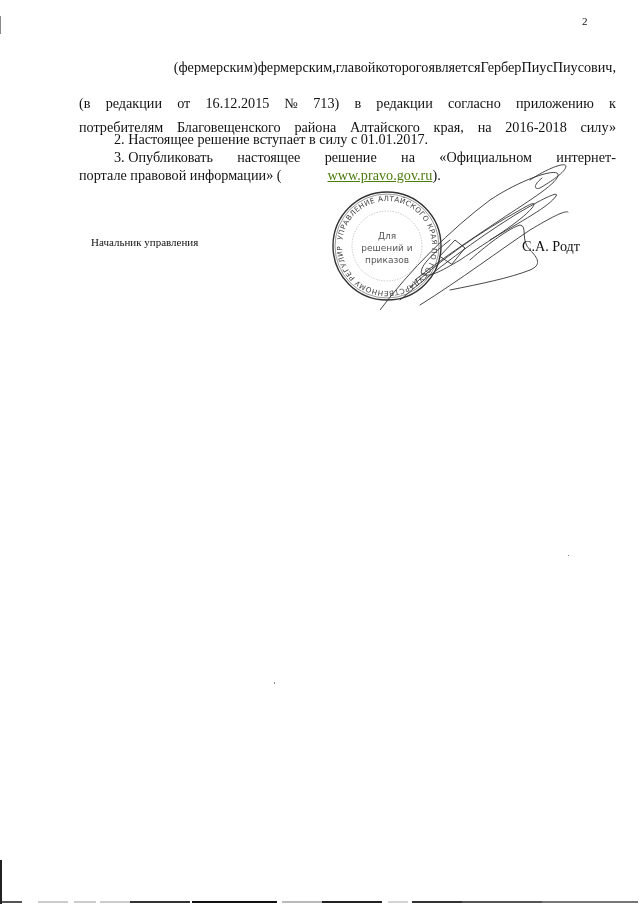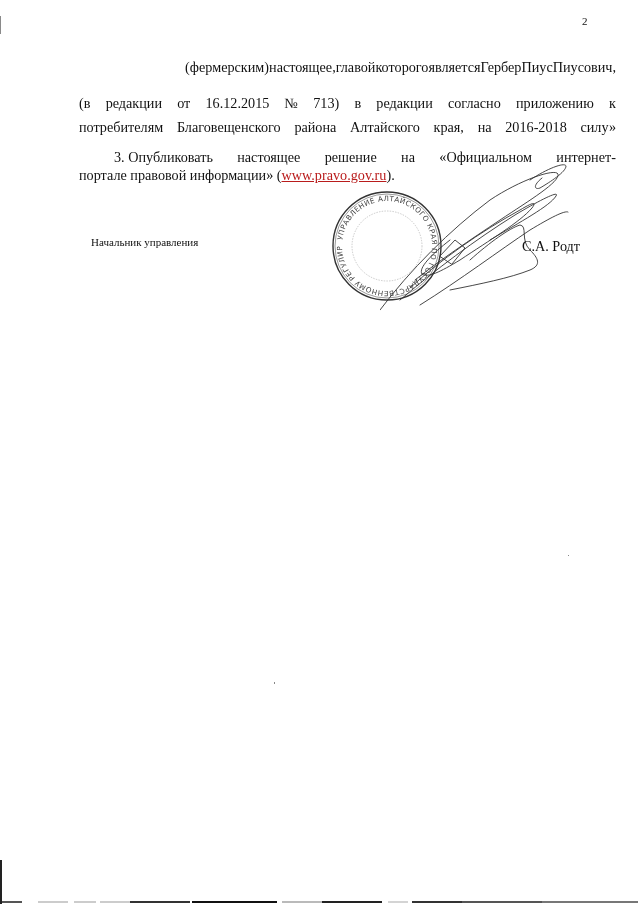--- a/index.html
+++ b/index.html
@@ -46,21 +46,22 @@
       width: 537px;
       font-size: 14.2px;
       line-height: 17px;
       white-space: nowrap;
       display: flex;
       justify-content: space-between;
     }
     .indent { left: 114px; }
     .link {
       text-decoration: underline;
-      color: #b91c1c;
+      color: #4d7c0f;
+      margin-left: 46px;
     }
     .signature-title {
       position: absolute;
       left: 91px; top: 234px;
       font-size: 11px;
       line-height: 17px;
     }
     .signatory-name {
       position: absolute;
       left: 522px; top: 238px;
@@ -108,21 +109,21 @@
 <body>
 
 <div class="page">
 
   <div class="left-edge"></div>
 
   <div class="page-number">2</div>
 
   <div class="justify-line" style="top:59px;justify-content:flex-end;">
     <span>(фермерским)</span>
-    <span>настоящее,</span>
+    <span>фермерским,</span>
     <span>главой</span>
     <span>которого</span>
     <span>является</span>
     <span>Гербер</span>
     <span>Пиус</span>
     <span>Пиусович,</span>
   </div>
   <div class="justify-line" style="top:77px;margin-top:42px;">
     <span>потребителям</span>
     <span>Благовещенского</span>
@@ -140,20 +141,21 @@
     <span>16.12.2015</span>
     <span>№</span>
     <span>713)</span>
     <span>в</span>
     <span>редакции</span>
     <span>согласно</span>
     <span>приложению</span>
     <span>к</span>
   </div>
 
+  <div class="line indent" style="top:131px;">2. Настоящее решение вступает в силу с 01.01.2017.</div>
 
   <div class="justify-line" style="left:114px; width:502px; top:149px;">
     <span>3. Опубликовать</span>
     <span>настоящее</span>
     <span>решение</span>
     <span>на</span>
     <span>«Официальном</span>
     <span>интернет-</span>
   </div>
   <div class="line" style="top:167px;"><span>портале правовой информации» (</span><a class="link">www.pravo.gov.ru</a><span>).</span></div>
@@ -164,20 +166,25 @@
     <defs>
       <path id="stampArc" d="M 56,56 m -45,0 a 45,45 0 1,1 90,0 a 45,45 0 1,1 -90,0"></path>
     </defs>
     <circle cx="56" cy="56" r="54" fill="none" stroke="#333" stroke-width="1.4"></circle>
     <circle cx="56" cy="56" r="52" fill="none" stroke="#555" stroke-width="0.6"></circle>
     <circle cx="56" cy="56" r="35" fill="none" stroke="#999" stroke-width="0.5" stroke-dasharray="1.5,1.2"></circle>
     <text font-family="DejaVu Sans, sans-serif" font-size="7.2" fill="#444" letter-spacing="0.4">
       <textPath href="#stampArc" startOffset="2%">УПРАВЛЕНИЕ АЛТАЙСКОГО КРАЯ ПО ГОСУДАРСТВЕННОМУ РЕГУЛИРОВАНИЮ ЦЕН И ТАРИФОВ</textPath>
     </text>
   </svg>
+  <div class="stamp-center">
+    <div>Для</div>
+    <div>решений и</div>
+    <div>приказов</div>
+  </div>
 
   <svg class="signature" viewBox="0 0 190 160">
     <g fill="none" stroke="#333" stroke-width="0.9" stroke-linecap="round">
       <path d="M 0,150 C 30,110 70,70 110,40 C 140,20 175,8 178,14 C 180,22 150,40 120,60 C 90,80 60,100 35,120"></path>
       <path d="M 20,140 C 55,110 95,80 135,55 C 160,40 180,30 176,36 C 170,46 140,62 110,80"></path>
       <path d="M 30,128 C 60,100 100,72 140,50 C 150,44 158,40 152,48 C 140,62 110,80 80,100 C 60,112 48,118 42,114 C 38,108 52,94 70,80"></path>
       <path d="M 90,100 C 110,82 130,68 140,65 C 148,66 140,80 150,90 C 158,98 162,105 150,110 C 130,118 100,124 70,130"></path>
       <path d="M 150,20 C 168,8 185,2 186,6 C 186,12 170,22 160,28 C 155,30 152,26 162,18"></path>
       <path d="M 60,96 L 75,80 L 85,88 L 72,104 Z"></path>
       <path d="M 40,145 C 80,120 120,90 150,70 C 170,58 185,50 188,52"></path>

